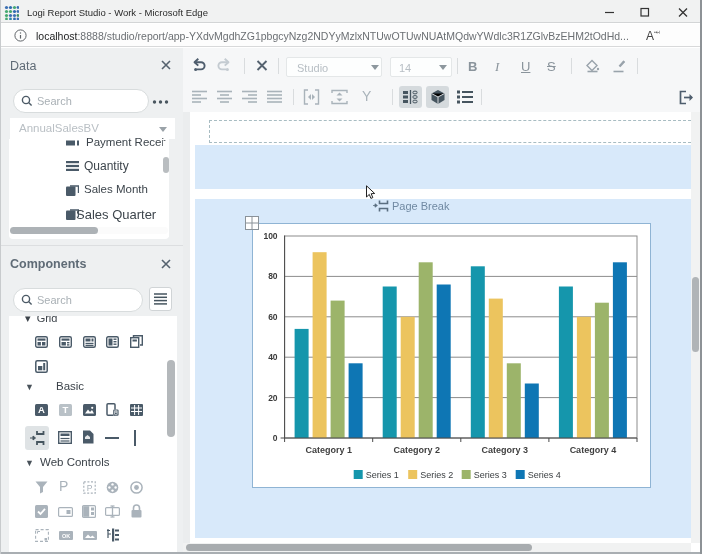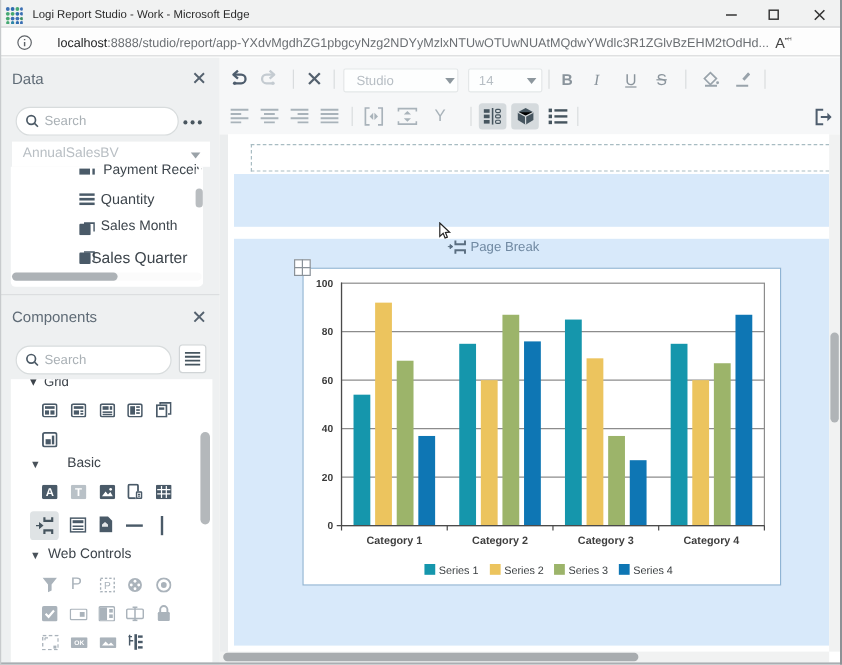--- a/index.html
+++ b/index.html
@@ -38,21 +38,21 @@
 <rect x="40" y="4.5" width="7.5" height="7.5" fill="none" stroke="#333" stroke-width="1.2"></rect>
 <path d="M78 4.5 L86 12.5 M86 4.5 L78 12.5" stroke="#333" stroke-width="1.3"></path>
 </svg>
 
 <div class="a" style="left:0;top:24px;width:702px;height:23px;background:#fdfdfd;border-bottom:1px solid #d8d9da"></div>
 <svg class="a" style="left:14px;top:29px" width="13" height="13" viewBox="0 0 13 13">
 <circle cx="6.5" cy="6.5" r="5.6" fill="none" stroke="#5f6368" stroke-width="1"></circle>
 <line x1="6.5" y1="3.4" x2="6.5" y2="4.6" stroke="#5f6368" stroke-width="1.2"></line>
 <line x1="6.5" y1="6" x2="6.5" y2="9.6" stroke="#5f6368" stroke-width="1.2"></line>
 </svg>
-<div class="a" style="left:48px;top:30px;font-size:10.5px;color:#6b6f73;white-space:nowrap"><span style="color:#1b1c1d">localhost</span>:8888/studio/report/app-YXdvMgdhZG1pbgcyNzg2NDYyMzlxNTUwOTUwNUAtMQdwYWdlc3R1ZGlvBzEHM2tOdHd...</div>
+<div class="a" style="left:36px;top:30px;font-size:10.5px;color:#6b6f73;white-space:nowrap"><span style="color:#1b1c1d">localhost</span>:8888/studio/report/app-YXdvMgdhZG1pbgcyNzg2NDYyMzlxNTUwOTUwNUAtMQdwYWdlc3R1ZGlvBzEHM2tOdHd...</div>
 <div class="a" style="left:646px;top:28px;font-size:12px;color:#444">A<span style="font-size:7px;vertical-align:6px">⤟</span></div>
 
 <div class="a" style="left:183px;top:48px;width:519px;height:64px;background:#f6f7f8"></div>
 
 <svg class="a" style="left:192px;top:58px" width="15" height="14" viewBox="0 0 15 14">
 <path d="M3.5 4.2 L9 4.2 A3.6 3.6 0 0 1 9 11.4 L4.5 11.4" fill="none" stroke="#4e5d6d" stroke-width="1.9"></path>
 <path d="M6.3 0.8 L2.5 4.2 L6.3 7.6" fill="none" stroke="#4e5d6d" stroke-width="1.9" stroke-linejoin="round"></path>
 <circle cx="3.6" cy="11.4" r="1.5" fill="#4e5d6d"></circle>
 </svg>
 <svg class="a" style="left:216px;top:58px" width="15" height="14" viewBox="0 0 15 14">
@@ -223,21 +223,21 @@
 <rect x="0" y="2.5" width="9.5" height="9.5" rx="1" fill="#4a5a68"></rect>
 </svg>
 <div class="a" style="left:76px;top:207px;font-size:13px;color:#3d454c">Sales Quarter</div>
 <div class="a" style="left:163px;top:141px;width:6px;height:96px;background:#fff"></div>
 <div class="a" style="left:163px;top:157px;width:6px;height:16px;background:#b9bdc0;border-radius:3px"></div>
 <div class="a" style="left:10px;top:227px;width:158px;height:7px;background:#fbfbfb;border-radius:4px"></div>
 <div class="a" style="left:10px;top:227px;width:88px;height:7px;background:#adb2b6;border-radius:4px"></div>
 
 <div class="a" style="left:0;top:245px;width:183px;height:1px;background:#dcdee0"></div>
 
-<div class="a" style="left:10px;top:257px;font-size:12.5px;font-weight:normal;color:#5f6b76">Components</div>
+<div class="a" style="left:10px;top:257px;font-size:12.5px;font-weight:bold;color:#5f6b76">Components</div>
 <svg class="a" style="left:161px;top:259px" width="10" height="10" viewBox="0 0 10 10">
 <path d="M1 1 L9 9 M9 1 L1 9" stroke="#55626f" stroke-width="1.6"></path>
 </svg>
 
 <div class="a" style="left:13px;top:288px;width:130px;height:24px;background:#fff;border:1px solid #d8dcdd;border-radius:12px"></div>
 <svg class="a" style="left:21px;top:294px" width="12" height="12" viewBox="0 0 12 12">
 <circle cx="5" cy="5" r="3.6" fill="none" stroke="#4c5a66" stroke-width="1.4"></circle>
 <line x1="7.8" y1="7.8" x2="10.6" y2="10.6" stroke="#4c5a66" stroke-width="1.4"></line>
 </svg>
 <div class="a" style="left:37px;top:294px;font-size:11px;color:#a9b0b5">Search</div>

